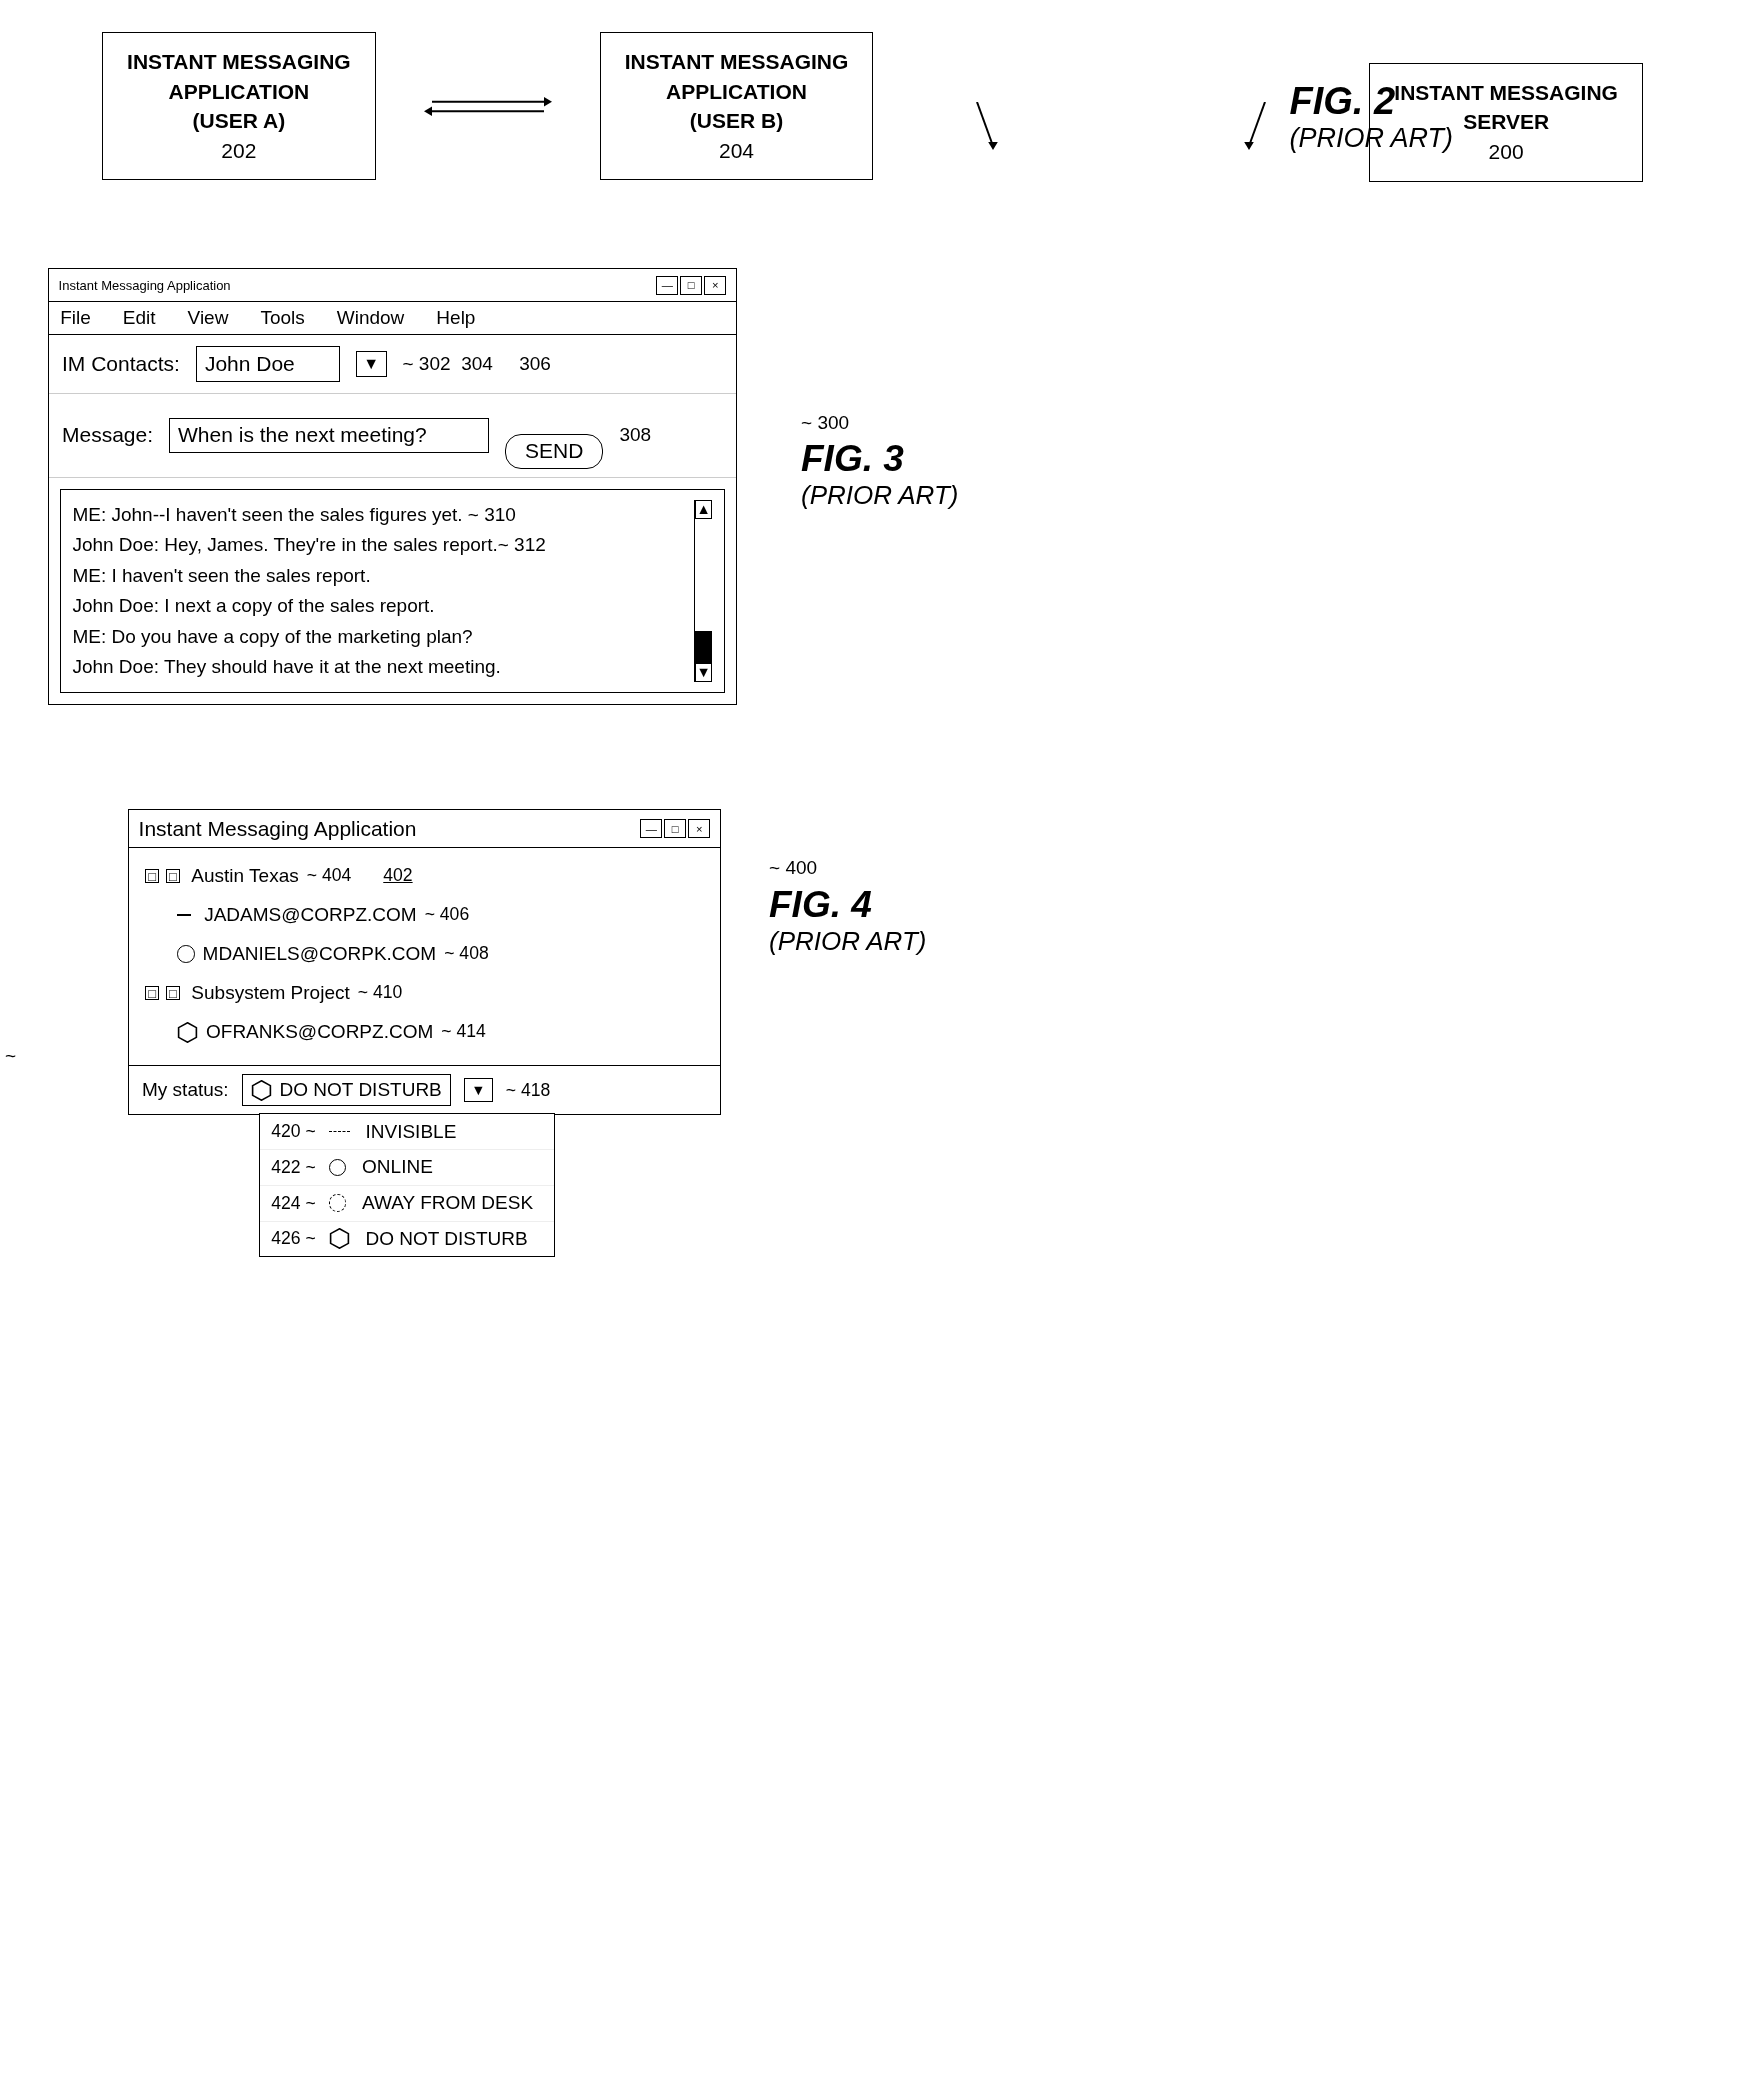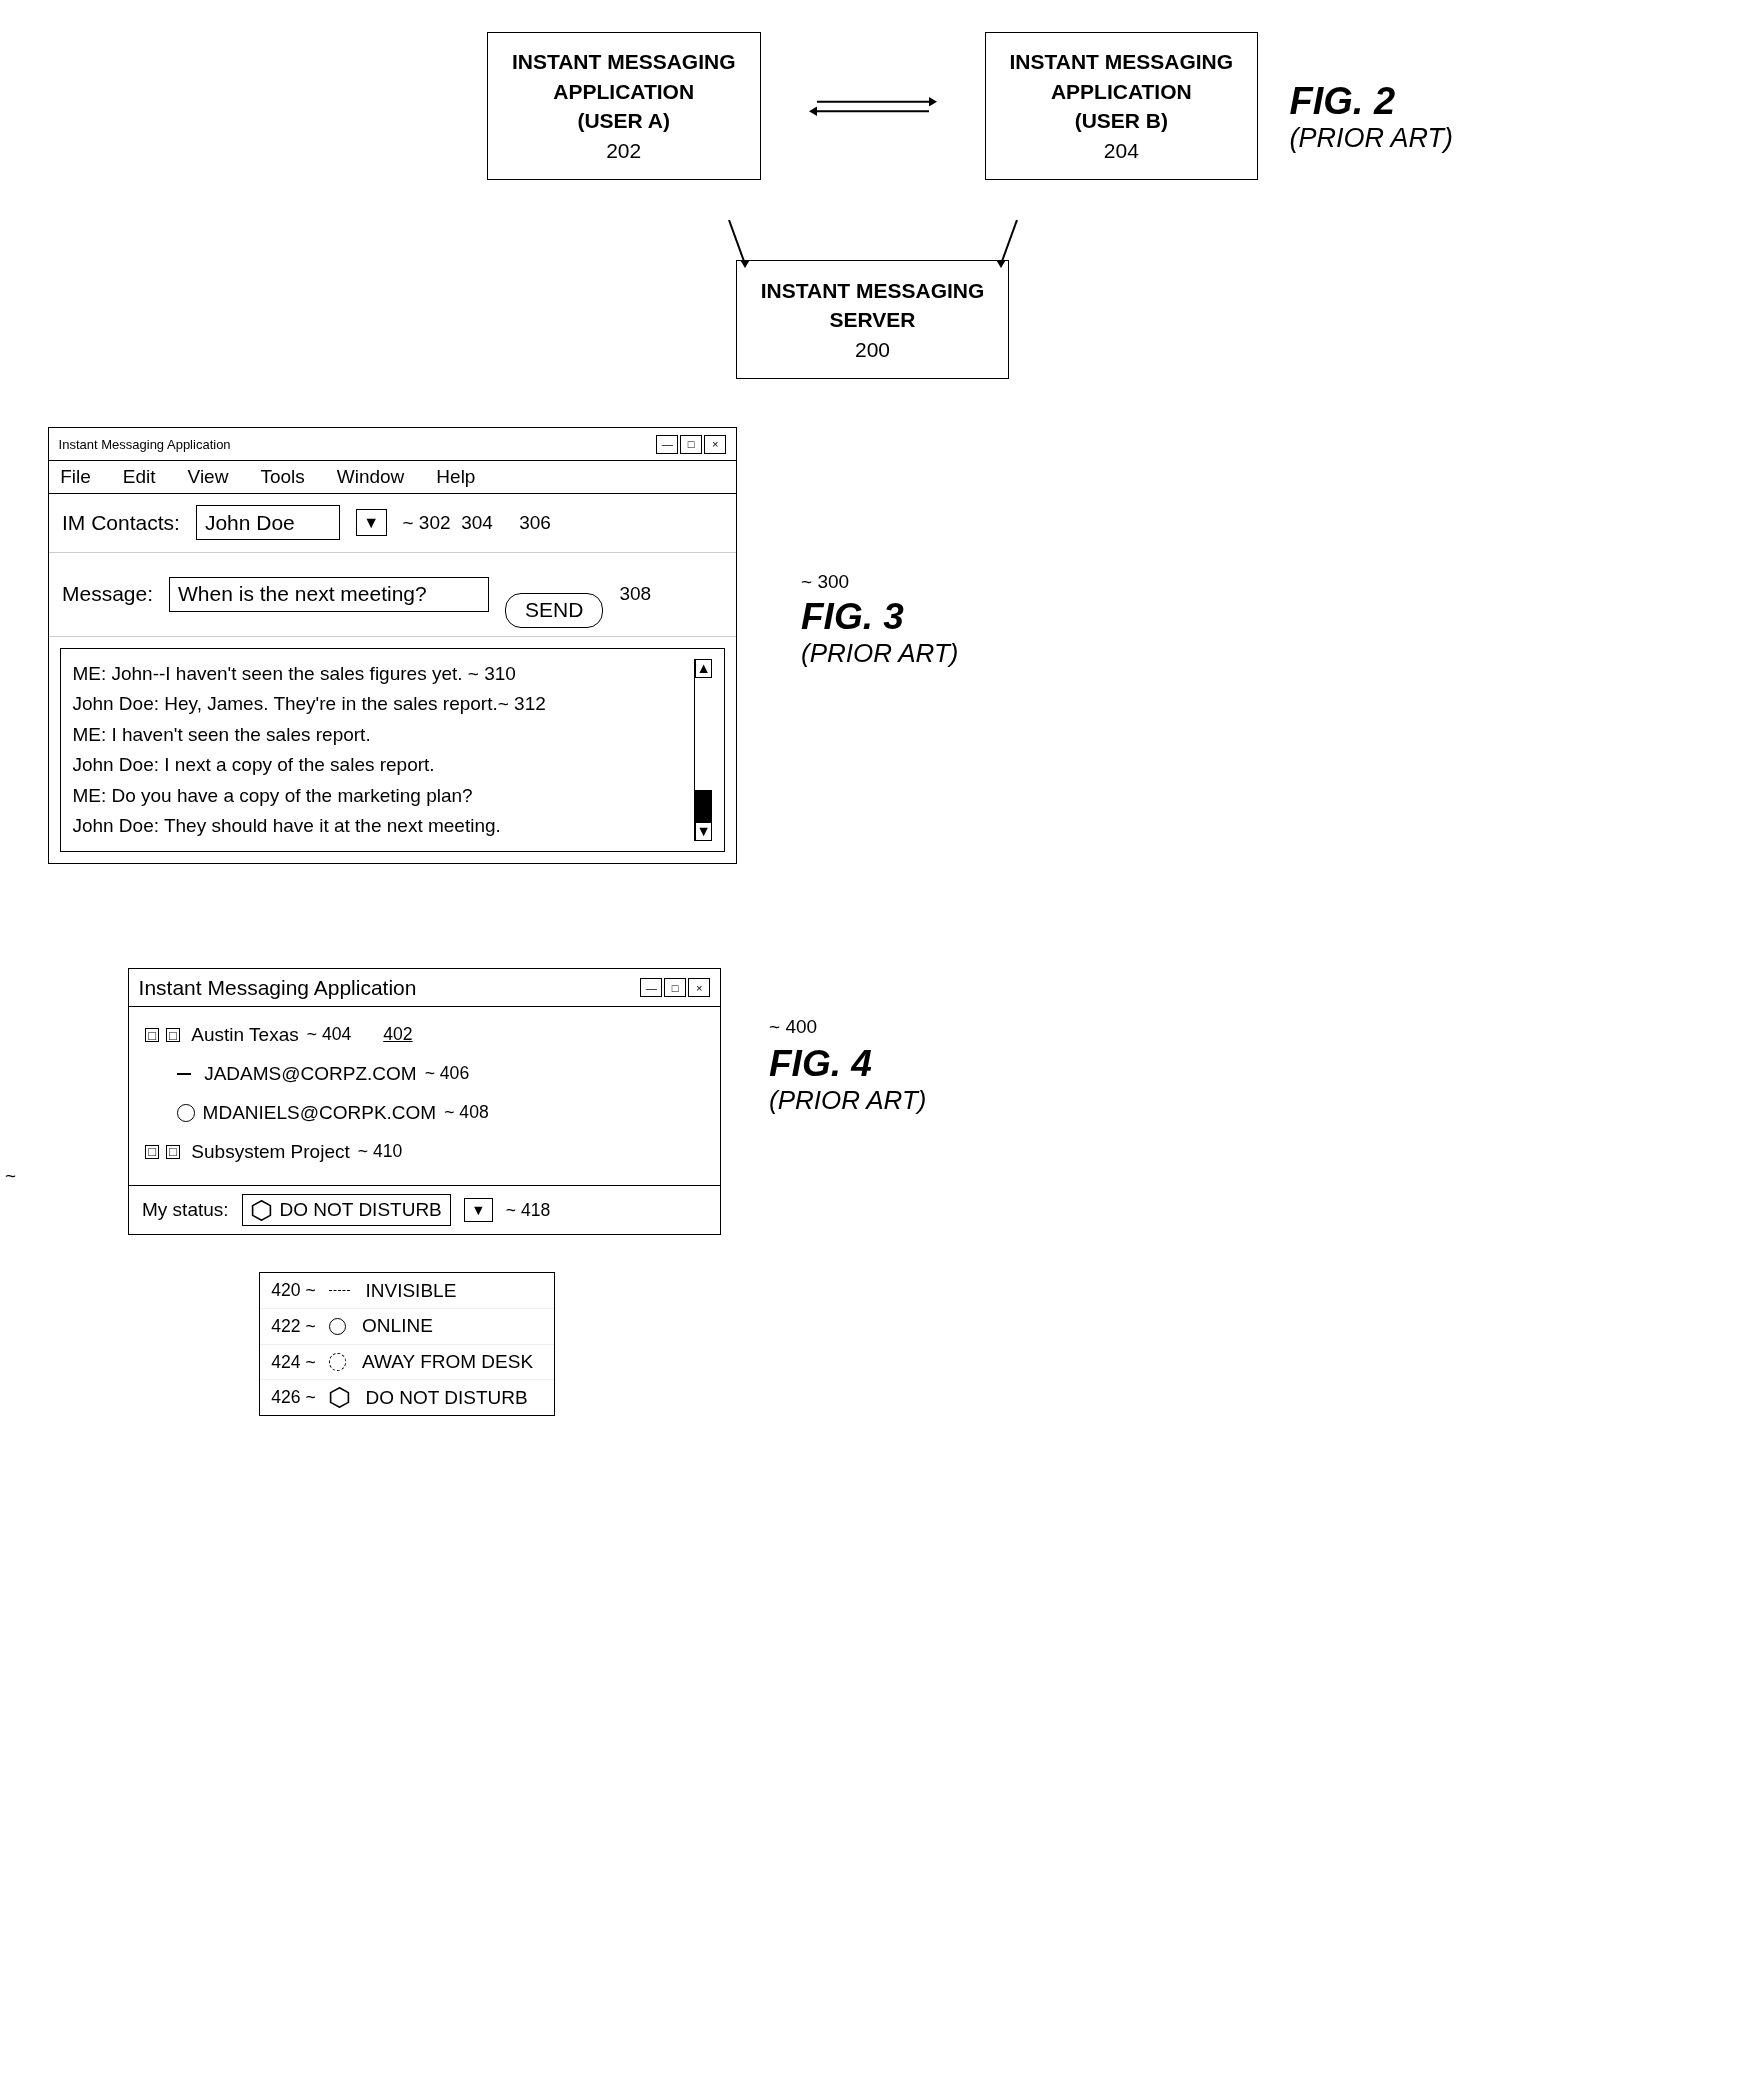--- a/index.html
+++ b/index.html
@@ -277,21 +277,21 @@
       font-style: italic;
     }
 
     
     .row {
       display: flex;
       align-items: flex-start;
     }
     .col {
       display: flex;
-      flex-direction: column;
+      flex-direction: row;
     }
     .fig3-wrapper {
       position: relative;
       margin-bottom: 56px;
     }
     .fig4-wrapper {
       position: relative;
       display: flex;
       align-items: flex-start;
       margin-left: 80px;
@@ -479,20 +479,27 @@
         <div class="contact-row">
           <span style="display:inline-flex; align-items:center; gap:3.2px;">
             <span class="group-expand">□</span>
             <span class="group-expand">□</span>
           </span>
           <span>Subsystem Project</span>
           <span style="font-size:17.6px;">~ 410</span>
         </div>
 
 
+        <div class="contact-row contact-indent">
+          <svg width="21" height="21" viewBox="0 0 26 26">
+            <polygon points="13,1 24,7 24,19 13,25 2,19 2,7" fill="none" stroke="#000" stroke-width="2"></polygon>
+          </svg>
+          <span>OFRANKS@CORPZ.COM</span>
+          <span style="font-size:17.6px;">~ 414</span>
+        </div>
       </div>
 
       <div class="status-bar">
         <span>My status:</span>
         <div class="status-dropdown-current">
           <svg width="21" height="21" viewBox="0 0 26 26">
             <polygon points="13,1 24,7 24,19 13,25 2,19 2,7" fill="none" stroke="#000" stroke-width="2"></polygon>
           </svg>
           <span>DO NOT DISTURB</span>
         </div>

